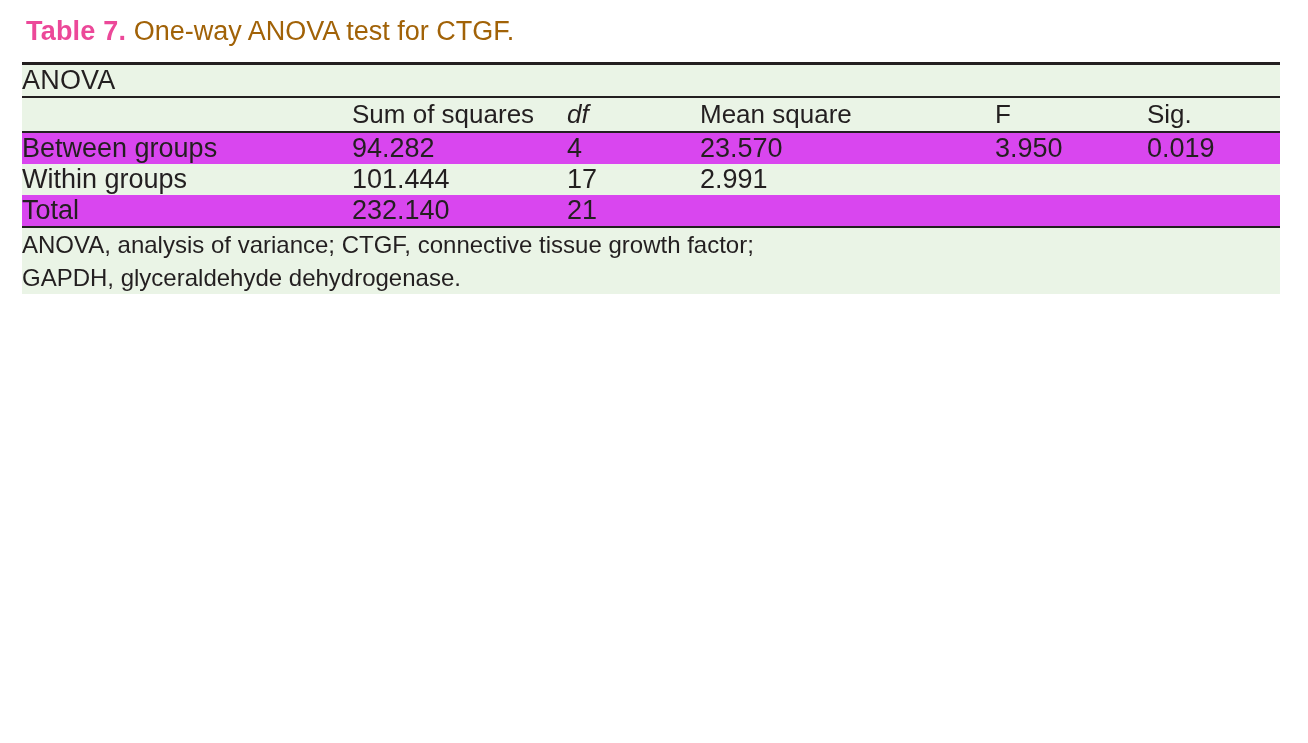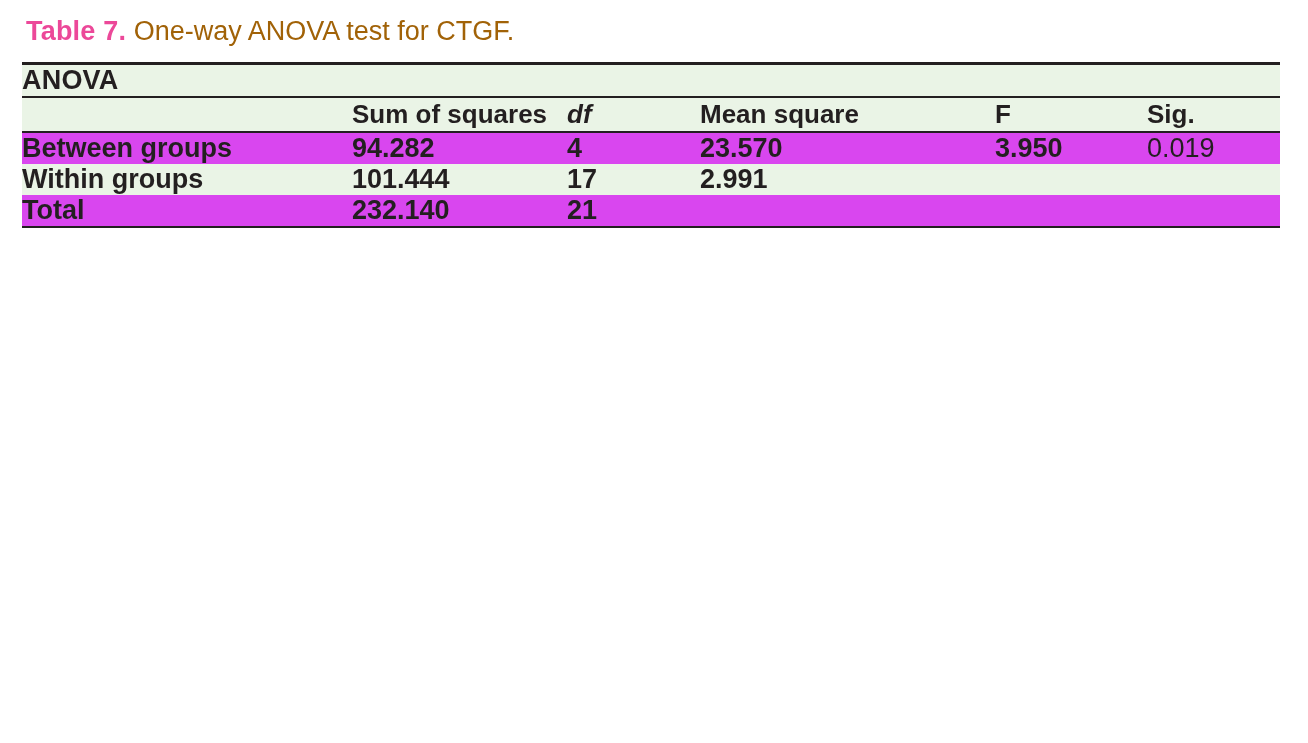--- a/index.html
+++ b/index.html
@@ -43,21 +43,21 @@
   table.anova {
     border-collapse: collapse;
     width: 1258px;
     table-layout: fixed;
     font-size: 26px;
   }
   table.anova td, table.anova th {
     padding: 0;
     vertical-align: top;
     text-align: left;
-    font-weight: bold;
+    font-weight: normal;
   }
 
   .tint { background: #eaf4e6; }
   .white { background: #d946ef; }
 
   .rule-top td   { border-top: 3px solid #231f20; }
   .rule-thin td  { border-bottom: 2px solid #231f20; }
 
   .cell {
     padding: 16px 0 14px 0;
@@ -150,16 +150,22 @@
 
       <tr class="white rule-thin">
         <td class="cell pad-left row-label">Total</td>
         <td class="cell num">232.140</td>
         <td class="cell num">21</td>
         <td class="cell num"></td>
         <td class="cell num"></td>
         <td class="cell num"></td>
       </tr>
 
+      <tr class="tint">
+        <td colspan="6" class="footnote pad-left">
+          <div>ANOVA, analysis of variance; CTGF, connective tissue growth factor;</div>
+          <div>GAPDH, glyceraldehyde dehydrogenase.</div>
+        </td>
+      </tr>
 
     </tbody>
   </table>
 </div>
 
 </body></html>

